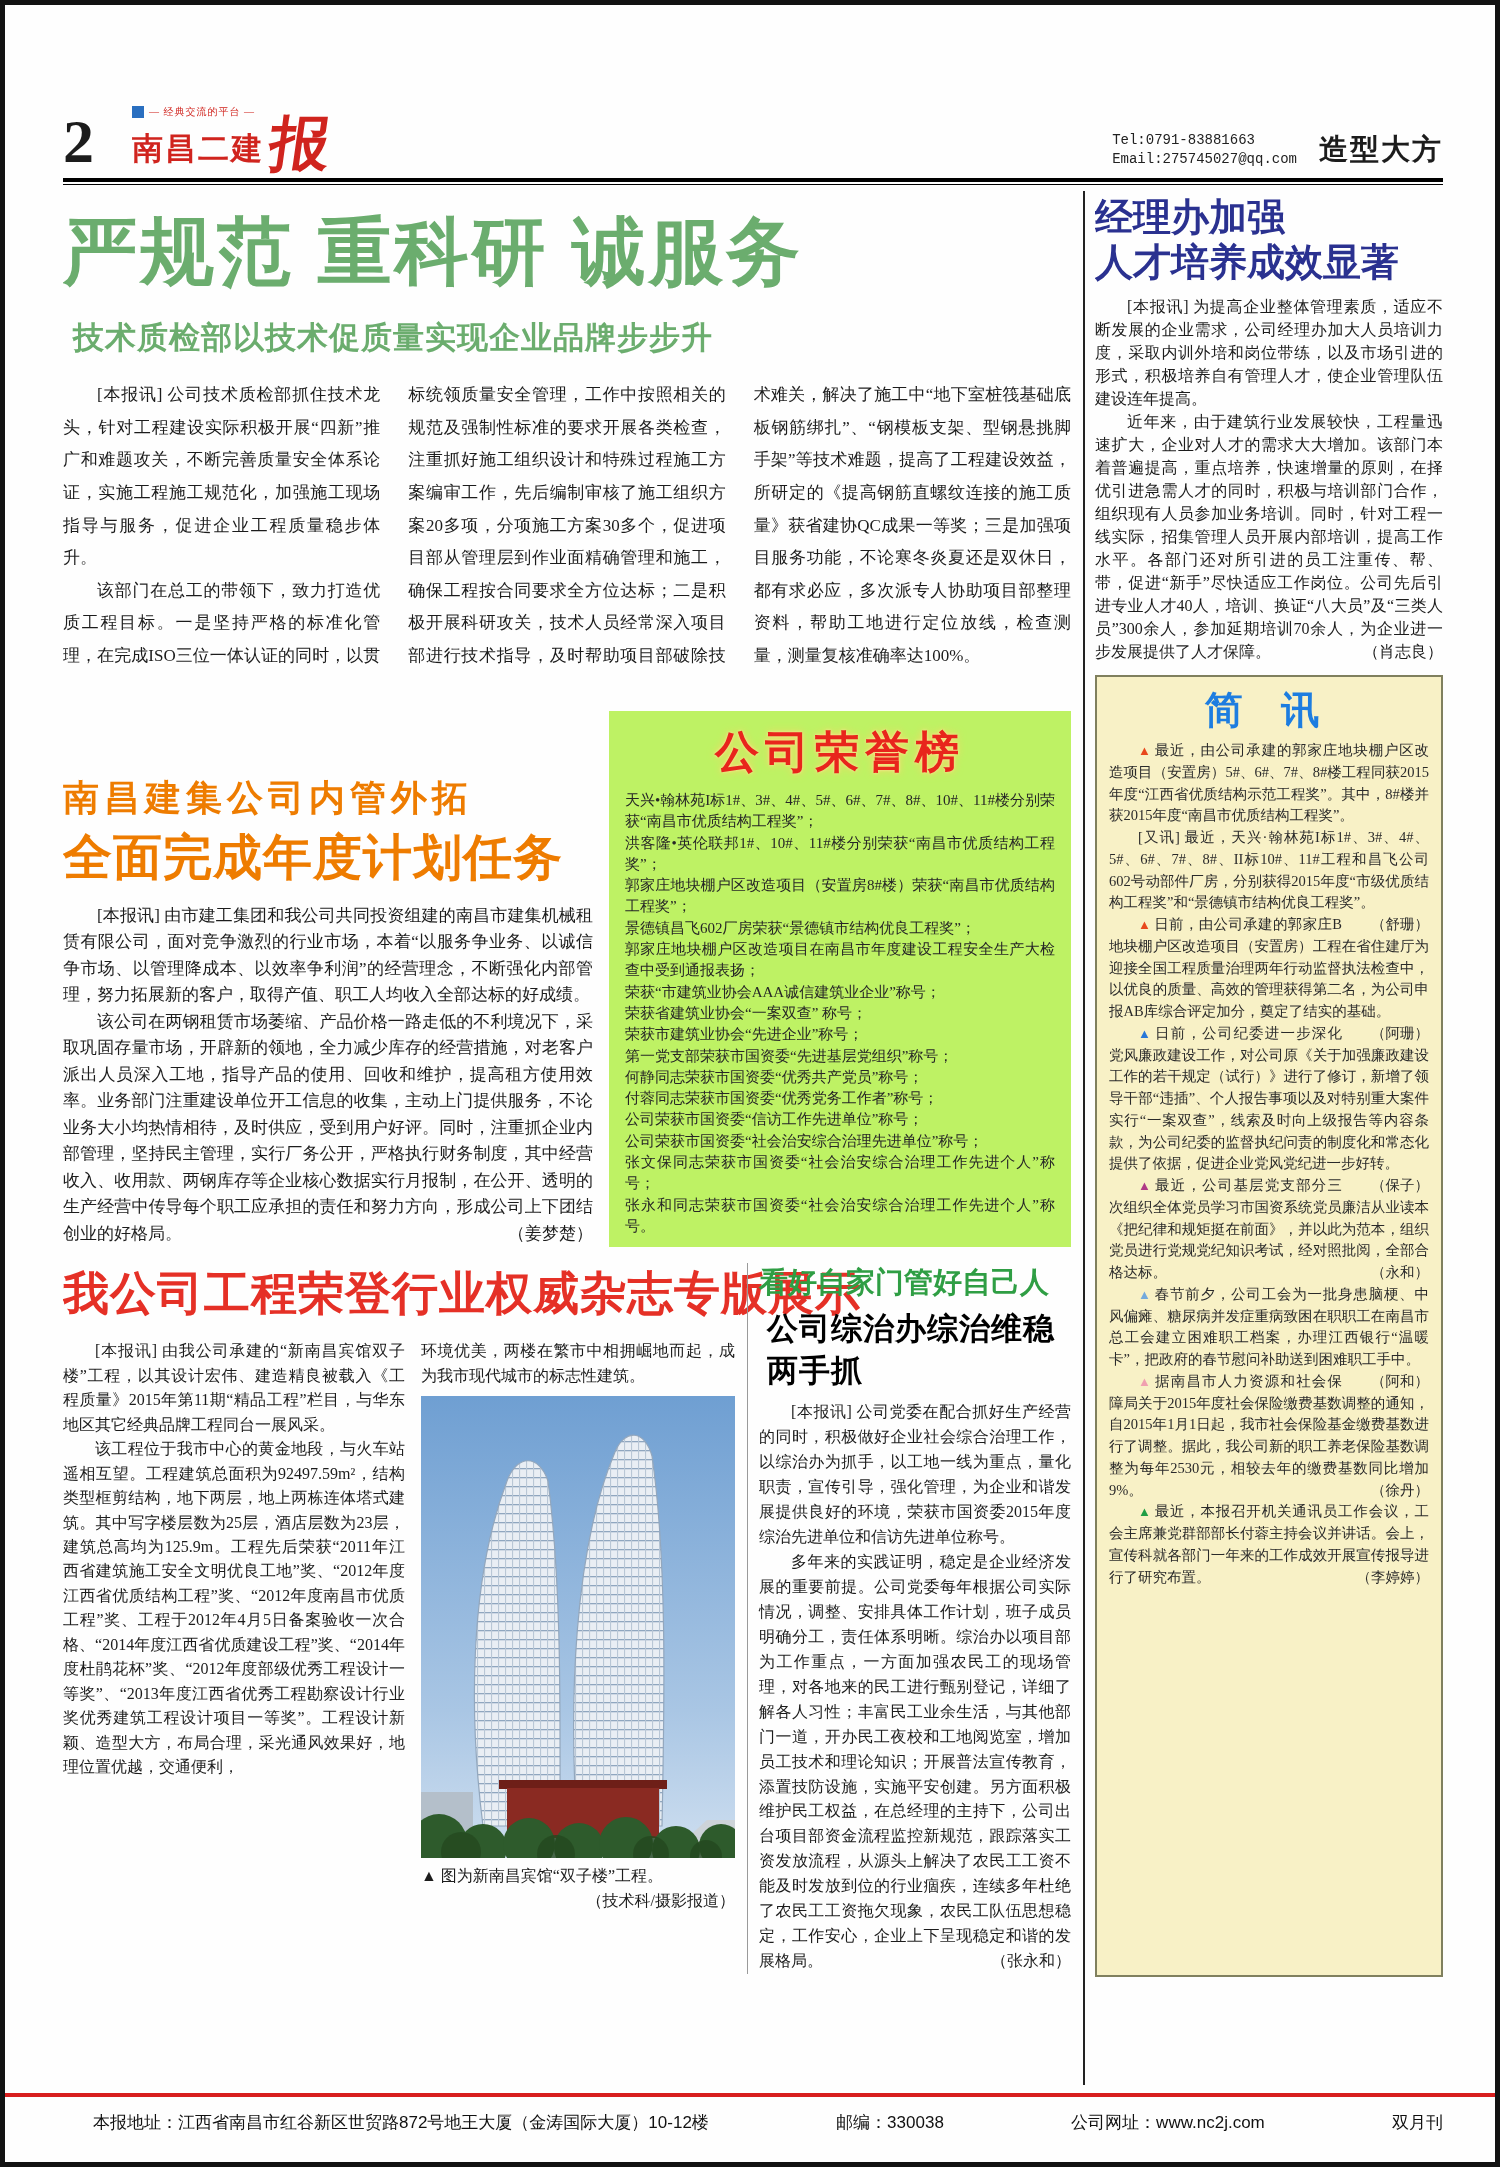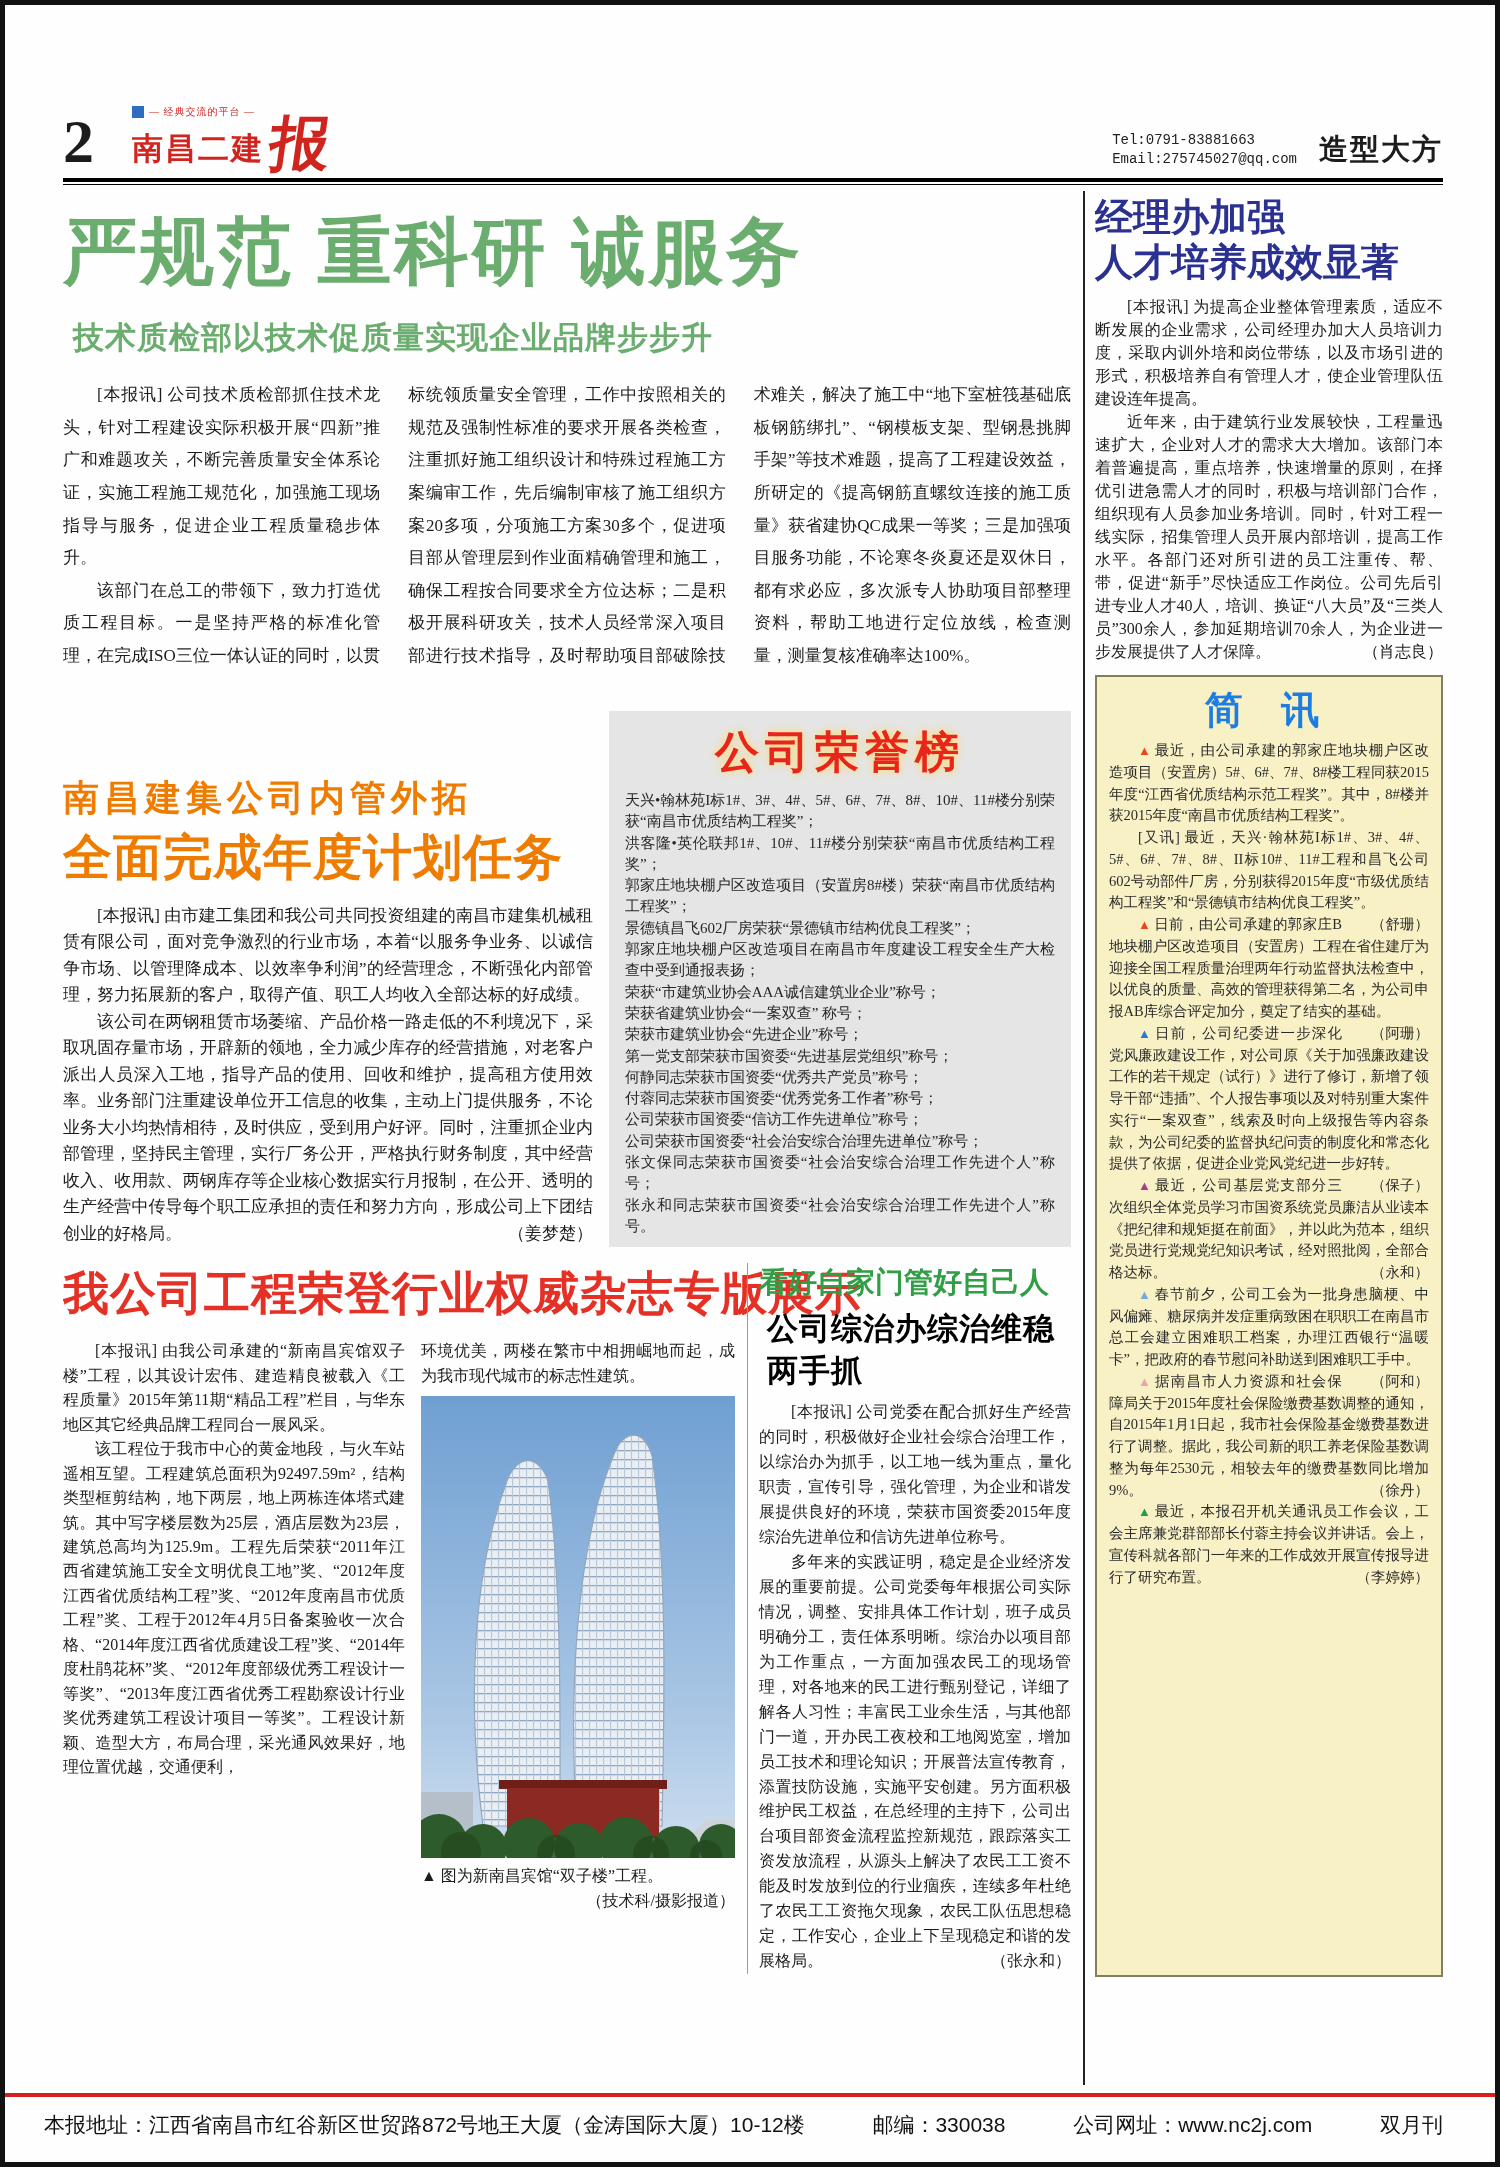--- a/index.html
+++ b/index.html
@@ -40,21 +40,21 @@
                font-size: 17px; line-height: 1.92; }
 
   
   .row2 { display: flex; margin-top: 14px; align-items: flex-end; }
   .renting { width: 530px; flex: none; }
   .renting-t1 { font-family: "Liberation Sans", sans-serif; font-size: 36px; font-weight: bold;
                 color: #ee7c00; letter-spacing: 5px; }
   .renting-t2 { font-family: "Liberation Sans", sans-serif; font-size: 49px; font-weight: bold;
                 color: #ee7c00; letter-spacing: 1px; margin: 2px 0 12px; }
   .renting-body { font-size: 17px; line-height: 1.56; }
-  .honor { flex: 1; margin-left: 16px; background: #e5e5e5; padding: 12px 16px 10px; }
+  .honor { flex: 1; margin-left: 16px; background: #bef264; padding: 12px 16px 10px; }
   .honor-title { text-align: center; font-family: "Liberation Sans", sans-serif; font-size: 44px;
                  font-weight: bold; color: #e8251c; letter-spacing: 6px;
                  text-shadow: 0 0 3px #ffe9a0, 0 0 8px #ffd363; margin-bottom: 8px; }
   .hitem { font-size: 15px; line-height: 1.42; text-align: justify; color: #262626; }
 
   
   .row3 { display: flex; margin-top: 16px; }
   .magazine { width: 672px; flex: none; }
   .mag-title { font-family: "Liberation Sans", sans-serif; font-size: 46px; font-weight: bold;
                color: #e53026; letter-spacing: 1px; margin-bottom: 14px; white-space: nowrap; }
@@ -78,22 +78,22 @@
   .mgr-body { margin-top: 10px; font-size: 16px; line-height: 1.44; }
   .briefs { margin-top: 12px; background: #f8f1c6; border: 2px solid #80805e;
             padding: 6px 12px 6px; height: 1302px; overflow: hidden; }
   .briefs-title { text-align: center; font-family: "Liberation Sans", sans-serif; font-size: 38px;
                   font-weight: bold; color: #1d7de0; letter-spacing: 14px; margin: 2px 0 4px; }
   .bpara { text-indent: 2em; text-align: justify; font-size: 14.5px; line-height: 1.5; color: #2a2a2a; }
   .tri { font-size: 13px; margin-right: 3px; }
 
   
   .fred { height: 4px; background: #d81e1e; margin-top: 8px; }
-  .footer { display: flex; align-items: baseline; padding: 14px 52px 0 39px;
-            font-family: "Liberation Sans", sans-serif; font-size: 21px; color: #111; }
+  .footer { display: flex; align-items: baseline; padding: 14px 52px 0 88px;
+            font-family: "Liberation Sans", sans-serif; font-size: 17px; color: #111; }
   .footer .f-addr { flex: none; }
   .footer .f-sp { flex: 1; }
 </style>
 </head>
 <body>
 
 <div class="page">
 
   <div class="hdr inner">
     <div class="pageno">2</div>

